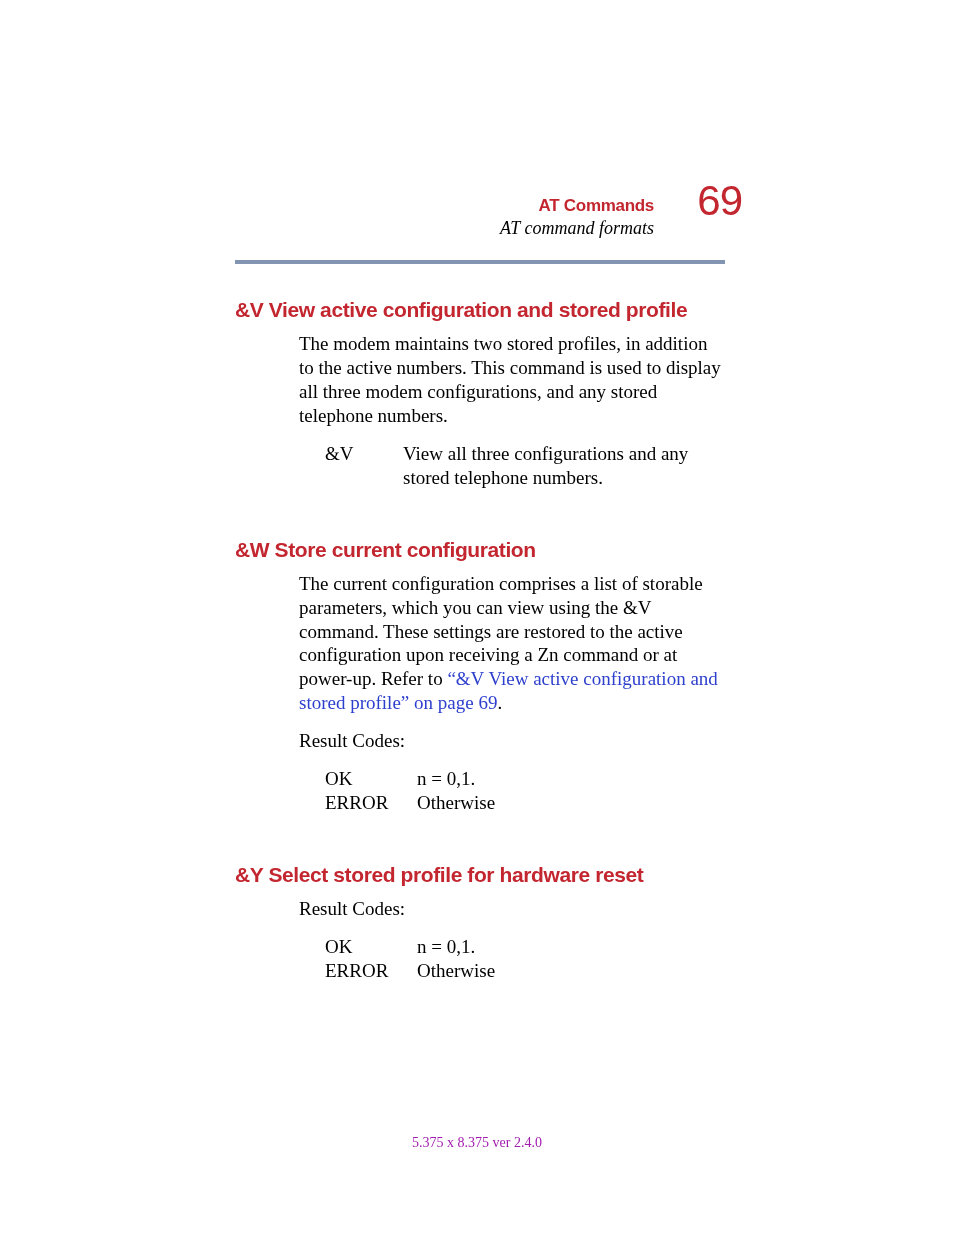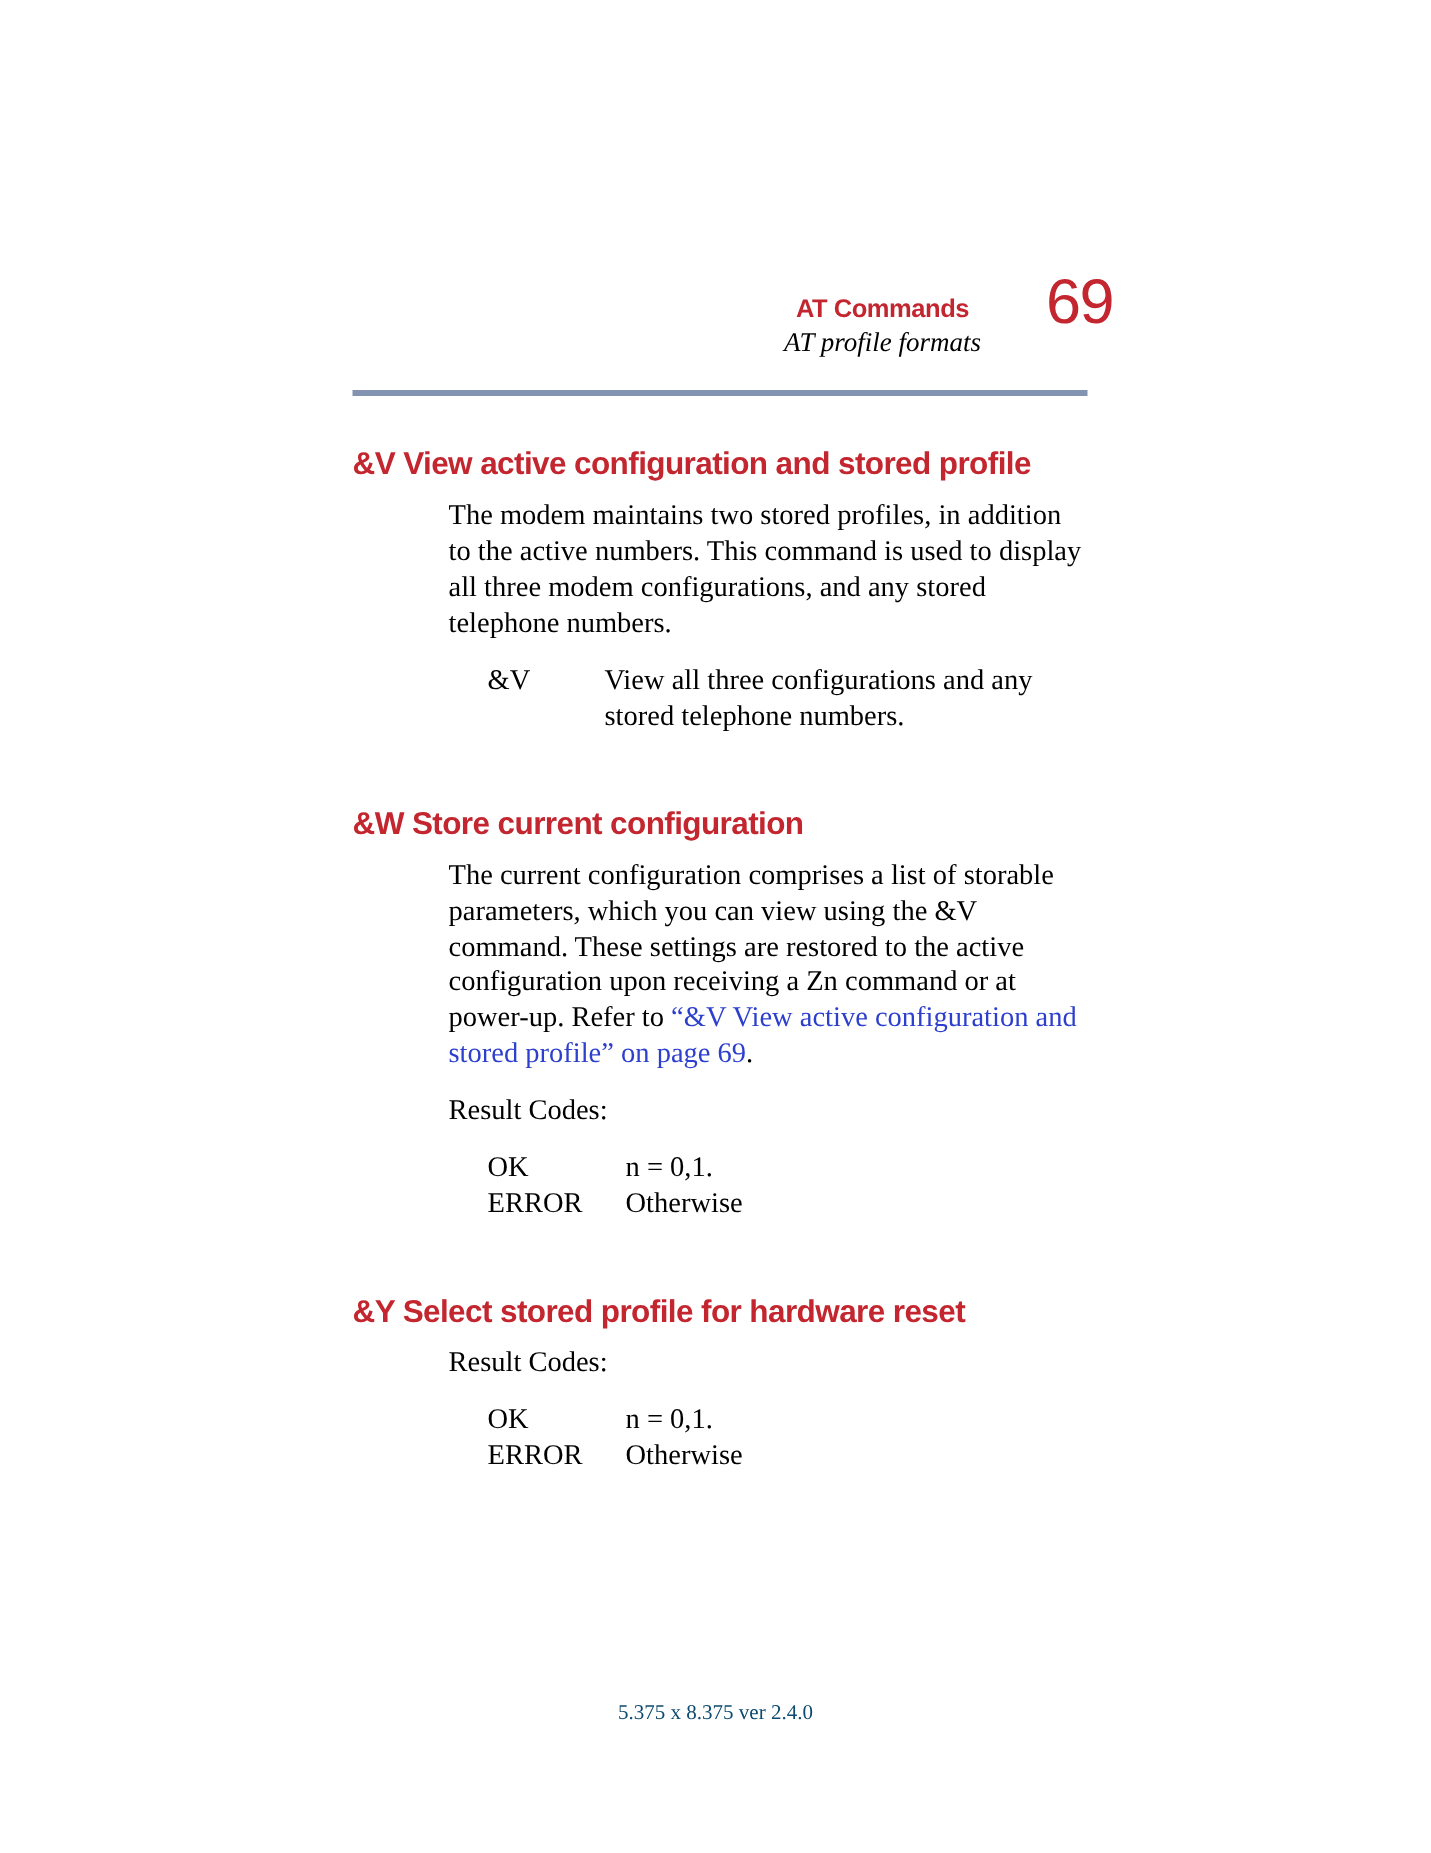--- a/index.html
+++ b/index.html
@@ -39,21 +39,21 @@
     font-weight: 400;
     font-size: 42px;
     color: #c3262f;
     line-height: 1;
     letter-spacing: -1px;
   }
   .header-block-inner {
     position: absolute;
     top: 196px;
     right: 300px;
-    text-align: center;
+    text-align: right;
   }
   .rule {
     position: absolute;
     left: 235px;
     right: 229px;
     top: 260px;
     height: 4px;
     background: #8394b3;
   }
   .content {
@@ -103,32 +103,32 @@
     text-decoration: none;
   }
   .footer {
     position: absolute;
     left: 0;
     right: 0;
     bottom: 84px;
     text-align: center;
     font-size: 14px;
     font-family: "Times New Roman", Times, serif;
-    color: #0c4a6e;
+    color: #a21caf;
   }
 </style>
 </head>
 <body>
 
 <div class="page">
 
   <div class="page-number">69</div>
   <div class="header-block-inner">
     <div class="header-top">AT Commands</div>
-    <div class="header-sub">AT profile formats</div>
+    <div class="header-sub">AT command formats</div>
   </div>
 
   <div class="rule"></div>
 
   <div class="content">
 
     <h2 class="section">&amp;V View active configuration and stored profile</h2>
     <div class="body">The modem maintains two stored profiles, in addition to the active numbers. This command is used to display all three modem configurations, and any stored telephone numbers.</div>
     <div class="tbl wide">
       <div class="row">

